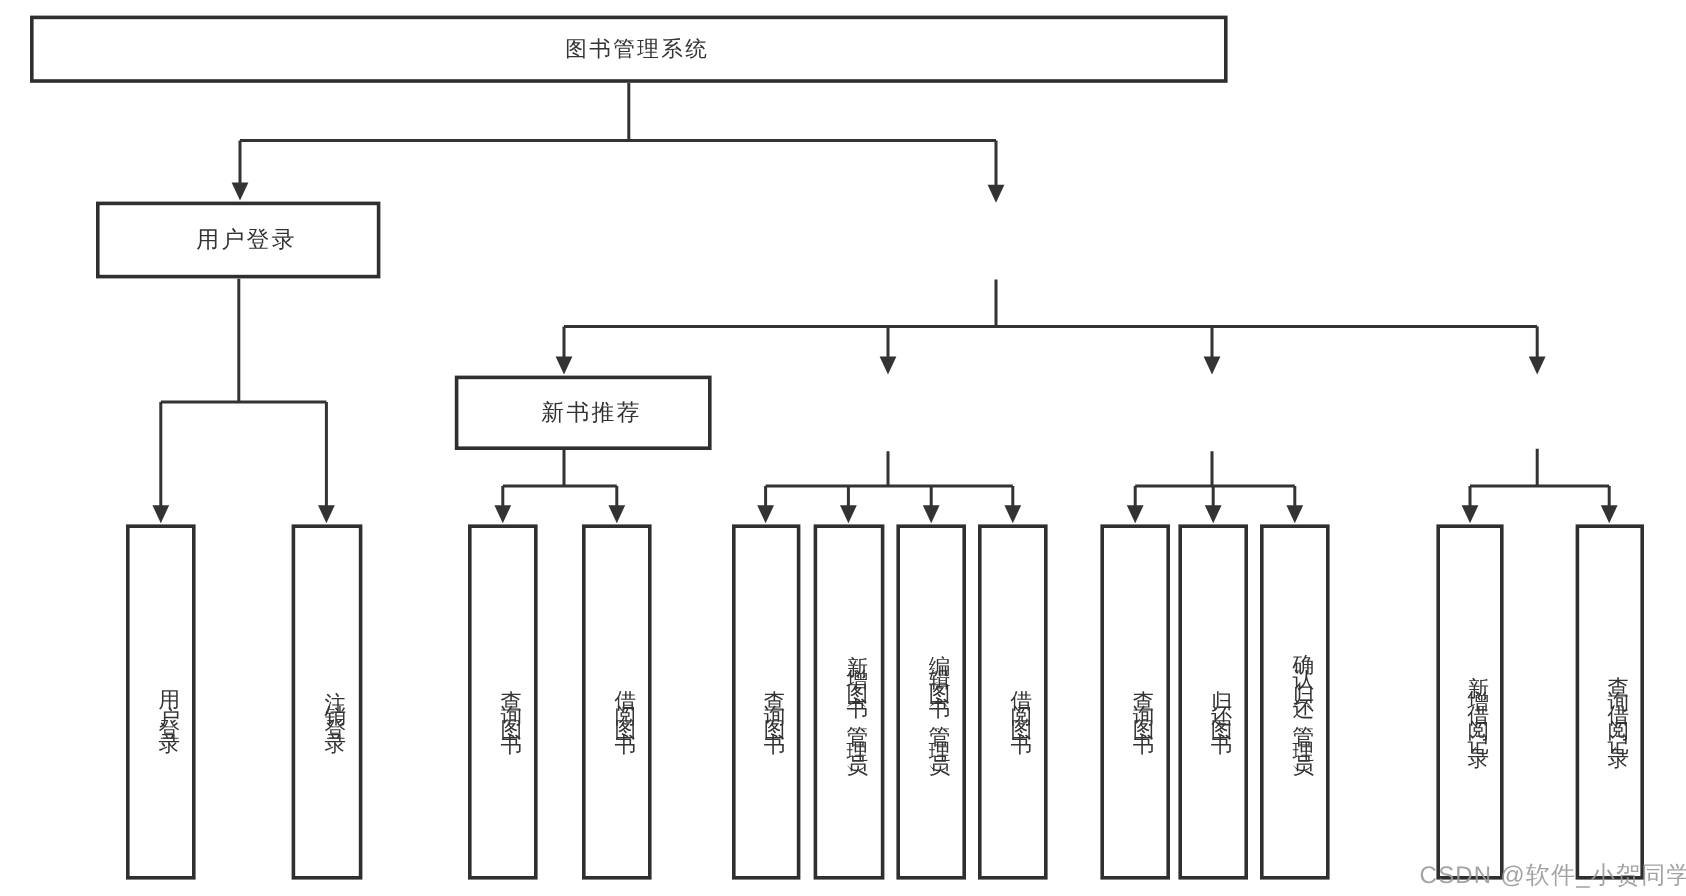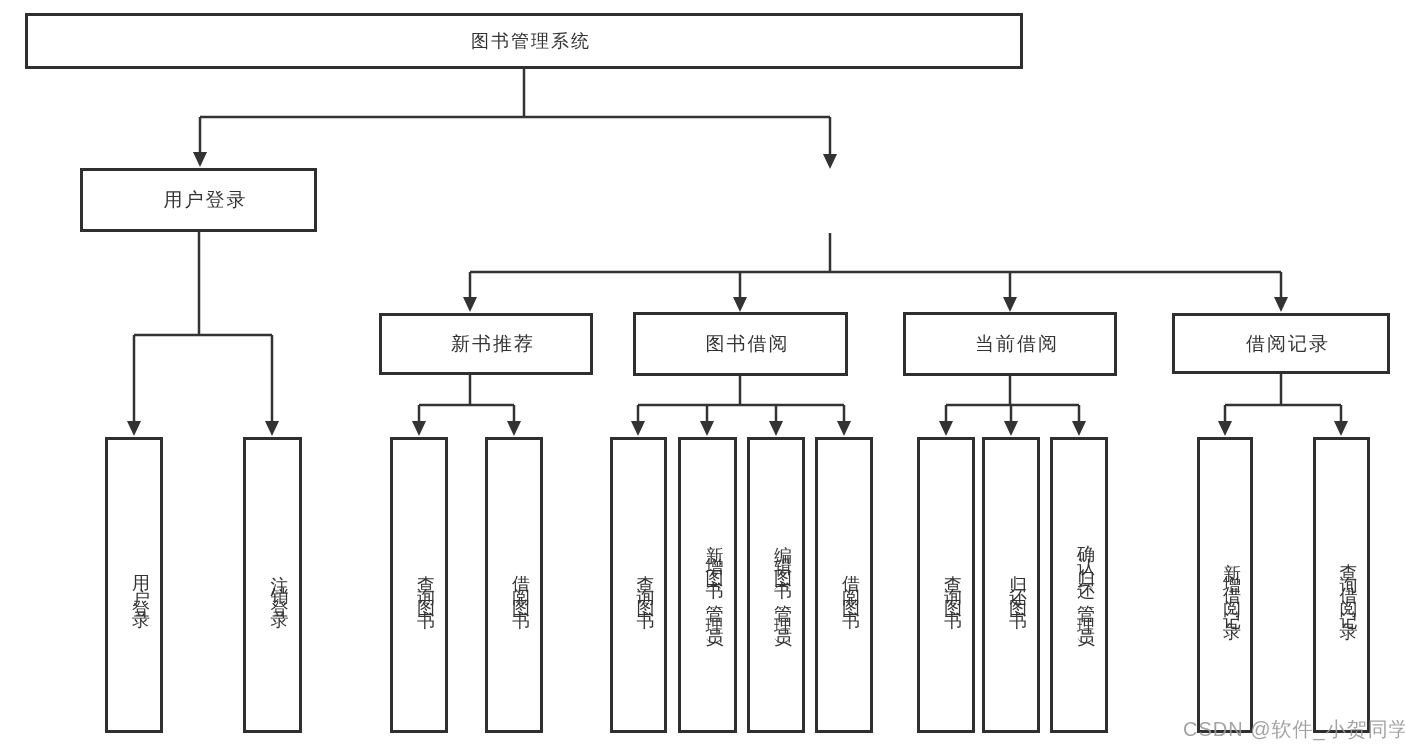--- a/index.html
+++ b/index.html
@@ -72,29 +72,20 @@
     <span class="root-label">图书管理系统</span>
   </div>
 
   <div class="box" style="left:80px;top:168px;width:237px;height:64px;">
     <span class="h-label">用户登录</span>
   </div>
 
   <div class="box" style="left:363px;top:313px;width:214px;height:62px;margin-left:16px;">
     <span class="h-label">新书推荐</span>
   </div>
-  <div class="box" style="left:633px;top:312px;width:215px;height:64px;">
-    <span class="h-label">图书借阅</span>
-  </div>
-  <div class="box" style="left:903px;top:312px;width:214px;height:64px;">
-    <span class="h-label">当前借阅</span>
-  </div>
-  <div class="box" style="left:1172px;top:313px;width:218px;height:61px;">
-    <span class="h-label">借阅记录</span>
-  </div>
 
   <div class="box leaf" style="left:105px;top:437px;width:58px;height:296px;">
     <span class="v-label">用户登录</span>
   </div>
   <div class="box leaf" style="left:243px;top:437px;width:59px;height:296px;">
     <span class="v-label">注销登录</span>
   </div>
 
   <div class="box leaf" style="left:390px;top:437px;width:58px;height:296px;">
     <span class="v-label">查询图书</span>

